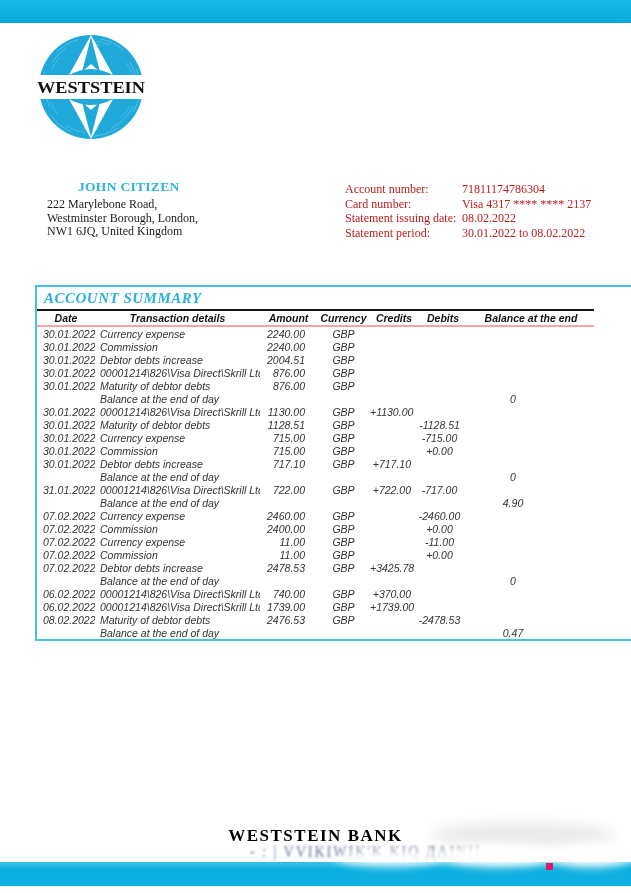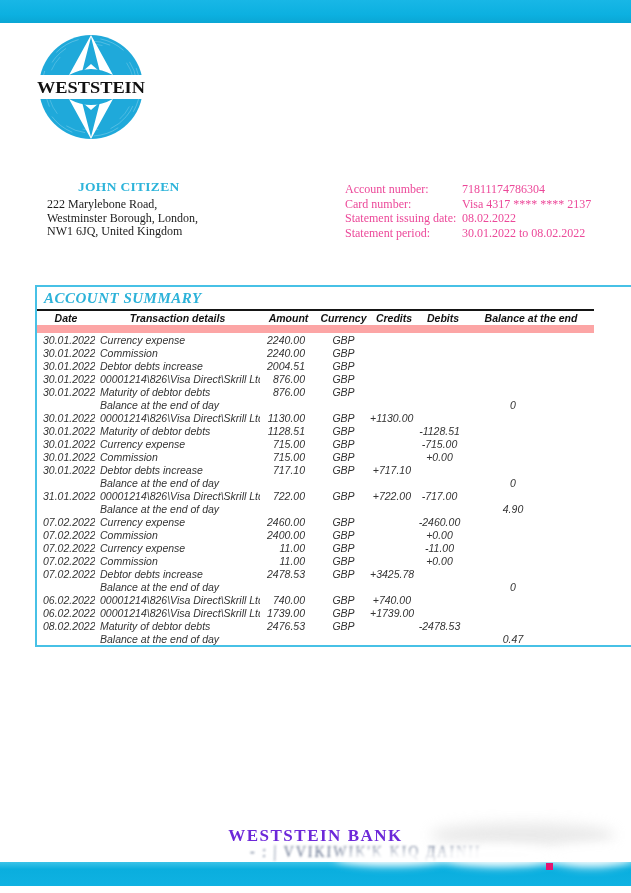--- a/index.html
+++ b/index.html
@@ -10,34 +10,34 @@
   .topbar {
     position:absolute; left:0; top:0; width:631px; height:23px;
     background:linear-gradient(180deg,#18b7e6 0%,#0cb0e0 65%,#0aa6d4 100%);
   }
   .logo { position:absolute; left:36px; top:31px; width:110px; height:112px; }
 
   .customer { position:absolute; left:47px; top:179px; }
   .customer-name { color:#2eb4da; font-weight:bold; font-size:13.5px; letter-spacing:.3px; margin-bottom:3px;margin-left:31px; }
   .addr { font-size:12px; color:#1c1c1c; line-height:13.5px; }
 
-  .account-info { position:absolute; left:345px; top:182px; font-size:12px; color:#ec4899; }
+  .account-info { position:absolute; left:345px; top:182px; font-size:12px; color:#b91c1c; }
   .ai-row { display:flex; line-height:14.5px; }
   .ai-label { width:117px; }
 
   .summary-box {
     position:absolute; left:35px; top:285px; width:614px;
     border:2px solid #47c1e6; box-sizing:border-box; background:#fff;font-style:italic;
   }
   .summary-title {
     color:#2cb2d9; font-weight:bold; font-size:15px; letter-spacing:.5px;
     padding:3px 0 2px 7px; font-family:"Liberation Serif", serif;
   }
   table.summary { border-collapse:collapse; width:557px; table-layout:fixed; font-family:"Liberation Sans", sans-serif; }
-  thead tr { border-top:2px solid #151515; border-bottom:8px solid #fca5a5; }
+  thead tr { border-top:2px solid #151515; border-bottom:2px solid #fca5a5; }
   th { font-size:10.5px; height:14px; padding:0; color:#111; font-weight:bold; white-space:nowrap; }
   td { font-size:10.5px; height:13px; padding:0; color:#333; white-space:nowrap; overflow:hidden; }
   .c-date { text-align:left;  padding-left:6px; }
   .c-det  { text-align:left;  padding-left:5px; }
   .c-amt  { text-align:right; padding-right:12px; }
   .c-cur  { text-align:center; }
   .c-cr   { text-align:right; padding-right:7px; }
   .c-db   { text-align:center; padding-right:7px; }
   td.c-bal{ text-align:center; padding-right:36px; }
   th.c-date, th.c-det, th.c-amt, th.c-cr, th.c-db { text-align:center; padding:0; }
@@ -45,21 +45,21 @@
     display:flex; justify-content:flex-end; align-items:center;
     border-top:2px solid #151515; height:16px;
     font-family:"Liberation Sans", sans-serif; font-weight:bold; font-size:11.5px; color:#111;
   }
   .total-label { margin-right:36px; }
   .total-value { margin-right:28px; }
 
   .footer-bank {
     position:absolute; left:0; top:826px; width:631px; text-align:center;
     font-family:"Liberation Serif", serif; font-size:17px; font-weight:600;
-    color:#6d28d9; letter-spacing:1.5px; z-index:1;
+    color:#000000; letter-spacing:1.5px; z-index:1;
   }
   .footer-distorted {
     position:absolute; left:250px; top:845px; z-index:1;
     font-family:"Liberation Serif", serif; font-size:14px; color:#4c5c7c;
     letter-spacing:2px; filter:blur(1.1px); transform:scaleY(1.12) skewX(-2deg);
     opacity:.85; white-space:nowrap;
   }
   .gray-haze {
     position:absolute; left:430px; top:823px; width:185px; height:24px;
     background:#cfcfcf; border-radius:50%; filter:blur(7px); opacity:.45; z-index:0;
@@ -320,21 +320,21 @@
     <td class="c-cur"></td>
     <td class="c-cr"></td>
     <td class="c-db"></td>
     <td class="c-bal">0</td>
   </tr>
         <tr>
     <td class="c-date">06.02.2022</td>
     <td class="c-det">00001214\826\Visa Direct\Skrill Ltd</td>
     <td class="c-amt">740.00</td>
     <td class="c-cur">GBP</td>
-    <td class="c-cr">+740.00</td>
+    <td class="c-cr">+370.00</td>
     <td class="c-db"></td>
     <td class="c-bal"></td>
   </tr>
         <tr>
     <td class="c-date">06.02.2022</td>
     <td class="c-det">00001214\826\Visa Direct\Skrill Ltd</td>
     <td class="c-amt">1739.00</td>
     <td class="c-cur">GBP</td>
     <td class="c-cr">+1739.00</td>
     <td class="c-db"></td>

